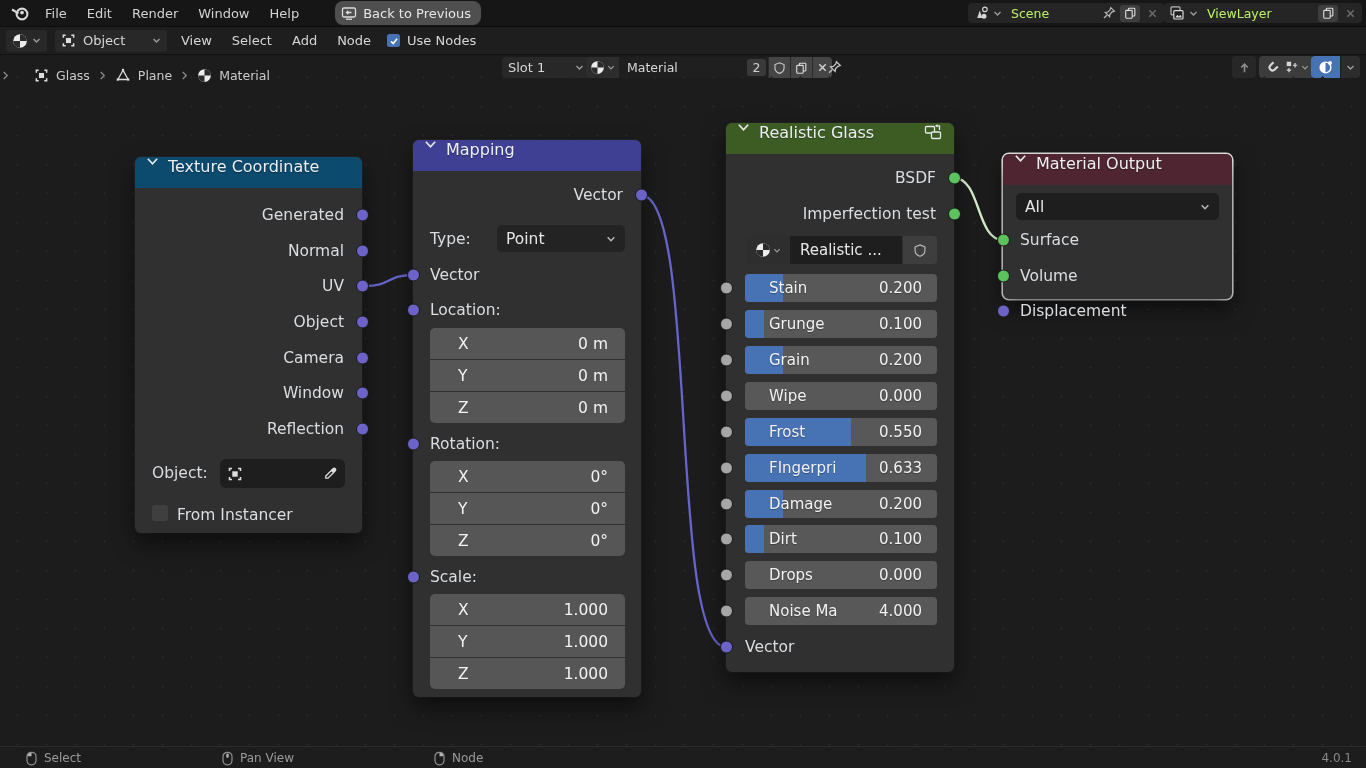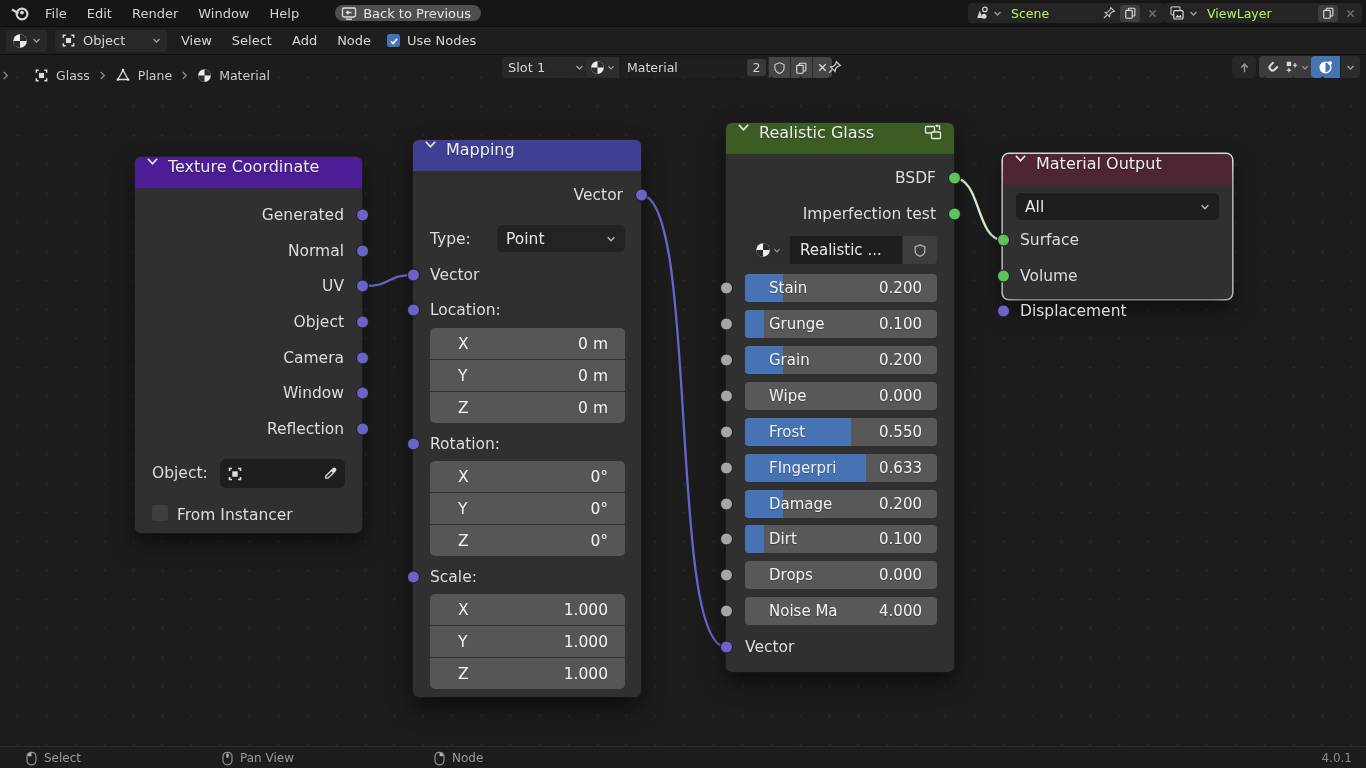--- a/index.html
+++ b/index.html
@@ -10,21 +10,21 @@
     color:#d6d6d6;position:relative;
     -webkit-font-smoothing:antialiased;
   }
   .abs{position:absolute;}
   .flex{display:flex;align-items:center;}
   svg{display:block;}
 
   
   #topbar{position:absolute;left:0;top:0;width:1366px;height:26px;background:#161616;border-bottom:1px solid #0d0d0d;display:flex;align-items:center;font-size:13px;color:#d2d2d2;}
   .menu-item{padding:0 10px;height:26px;display:flex;align-items:center;cursor:default;}
-  #back-btn{margin-left:26px;height:16px;background:#4f4f4f;border-radius:8px;display:flex;align-items:center;gap:6px;padding:0 10px 0 6px;color:#e6e6e6;}
+  #back-btn{margin-left:26px;height:24px;background:#4f4f4f;border-radius:8px;display:flex;align-items:center;gap:6px;padding:0 10px 0 6px;color:#e6e6e6;}
   .id-widget{position:absolute;top:3px;height:20px;background:#252525;border-radius:4px;display:flex;align-items:center;font-size:12.5px;color:#cfcfcf;padding:0 3px 0 5px;gap:4px;}
   .id-name{flex:1;padding-left:5px;color:#bef264;}
   .mini-btn{width:20px;height:17px;background:#3e3e3e;border-radius:3px;display:flex;align-items:center;justify-content:center;}
   .mini-x{width:17px;height:17px;display:flex;align-items:center;justify-content:center;opacity:.45;}
 
   
   #header2{position:absolute;left:0;top:27px;width:1366px;height:27px;background:#1e1e1e;border-bottom:1px solid #121212;display:flex;align-items:center;font-size:13px;color:#d6d6d6;}
   .hbtn{height:22px;background:#282828;border-radius:4px;display:flex;align-items:center;gap:4px;padding:0 6px;}
   .chk{width:13px;height:13px;border-radius:2.5px;display:flex;align-items:center;justify-content:center;}
 
@@ -316,21 +316,21 @@
     </span>
   </div>
 
   <svg class="abs" style="left:0;top:0" width="1366" height="692">
     <path d="M365,232 C391,232 387,221 413,221" fill="none" stroke-width="2.3" stroke="#6565cd"></path>
     <path d="M641,141 C699,141 668,593 726,593" fill="none" stroke-width="2.3" stroke="#6565cd"></path>
     <path d="M954,124 C981,124 976,186 1003,186" fill="none" stroke-width="2.3" stroke="#d6edcb"></path>
   </svg>
 
   <div class="node" style="left:135px;top:103px;width:227px;height:376px">
-    <div class="nhdr" style="background: #4c1d95;">
+    <div class="nhdr" style="background: #0c4a6e;">
       <svg width="13" height="9" viewBox="0 0 14 9">
           <path d="M2 1.5 7 7 12 1.5" stroke="#e8e8e8" stroke-width="1.8" fill="none"></path>
         </svg>
       <span>Texture Coordinate</span>
     </div>
     <span class="rowlab r" style="top:47px">Generated</span>
     <span class="rowlab r" style="top:83px">Normal</span>
     <span class="rowlab r" style="top:118px">UV</span>
     <span class="rowlab r" style="top:154px">Object</span>
     <span class="rowlab r" style="top:190px">Camera</span>

